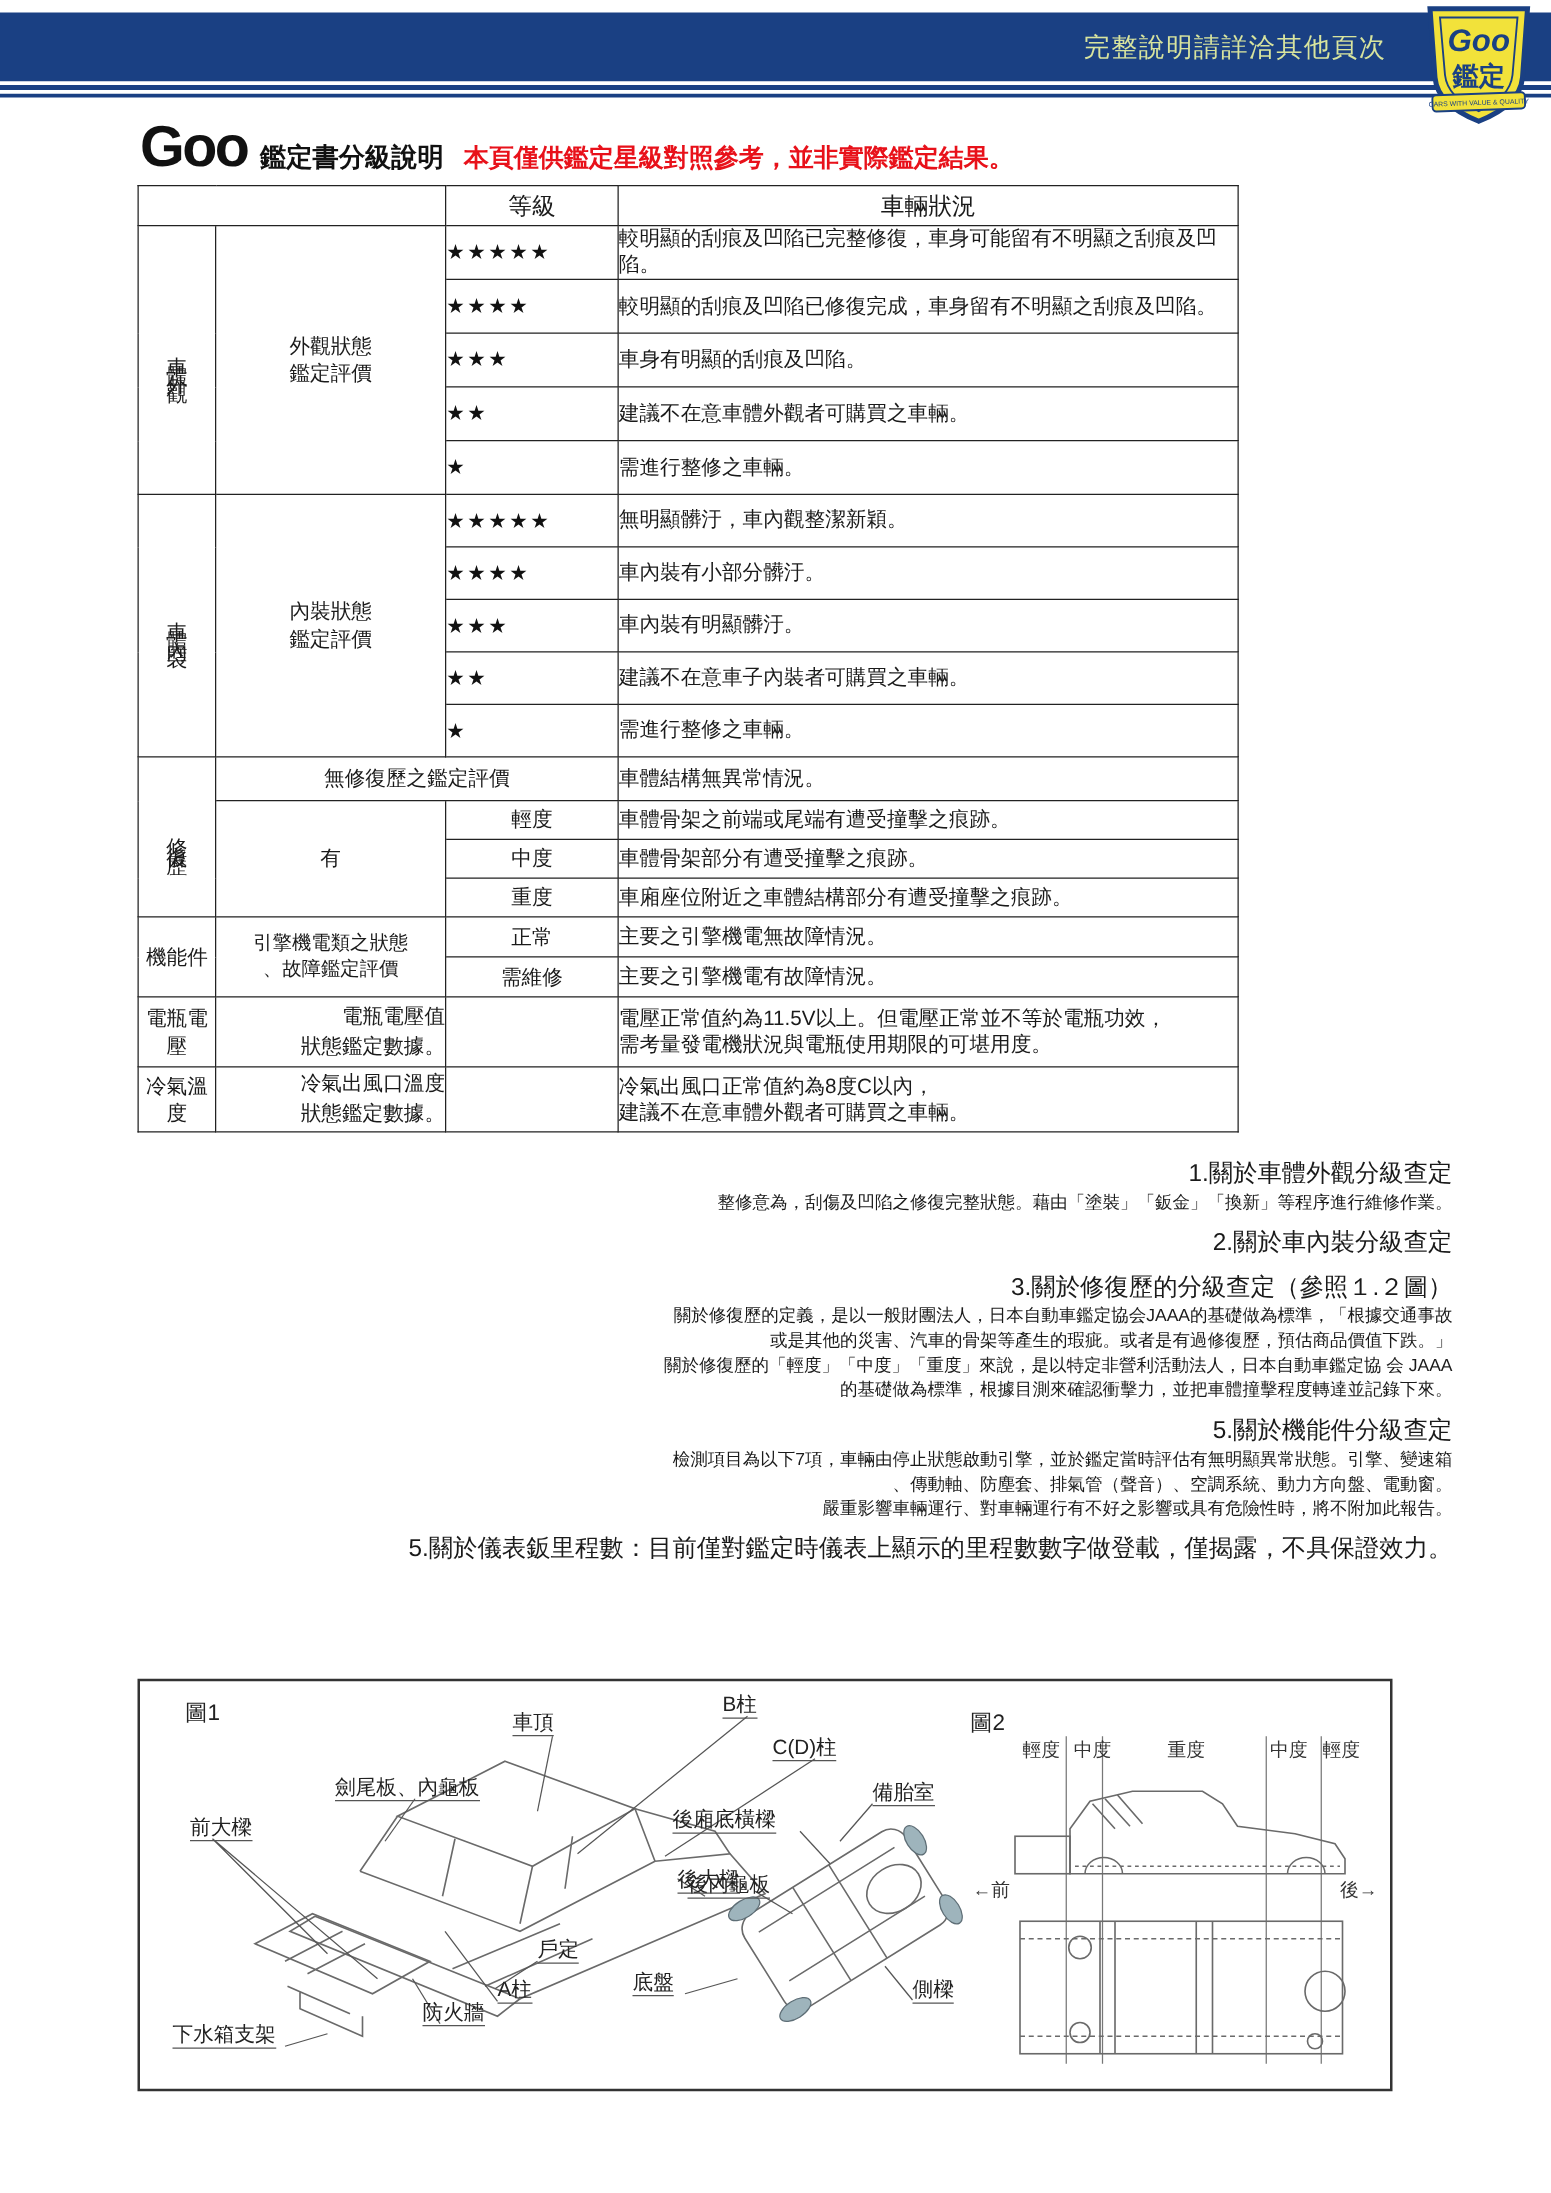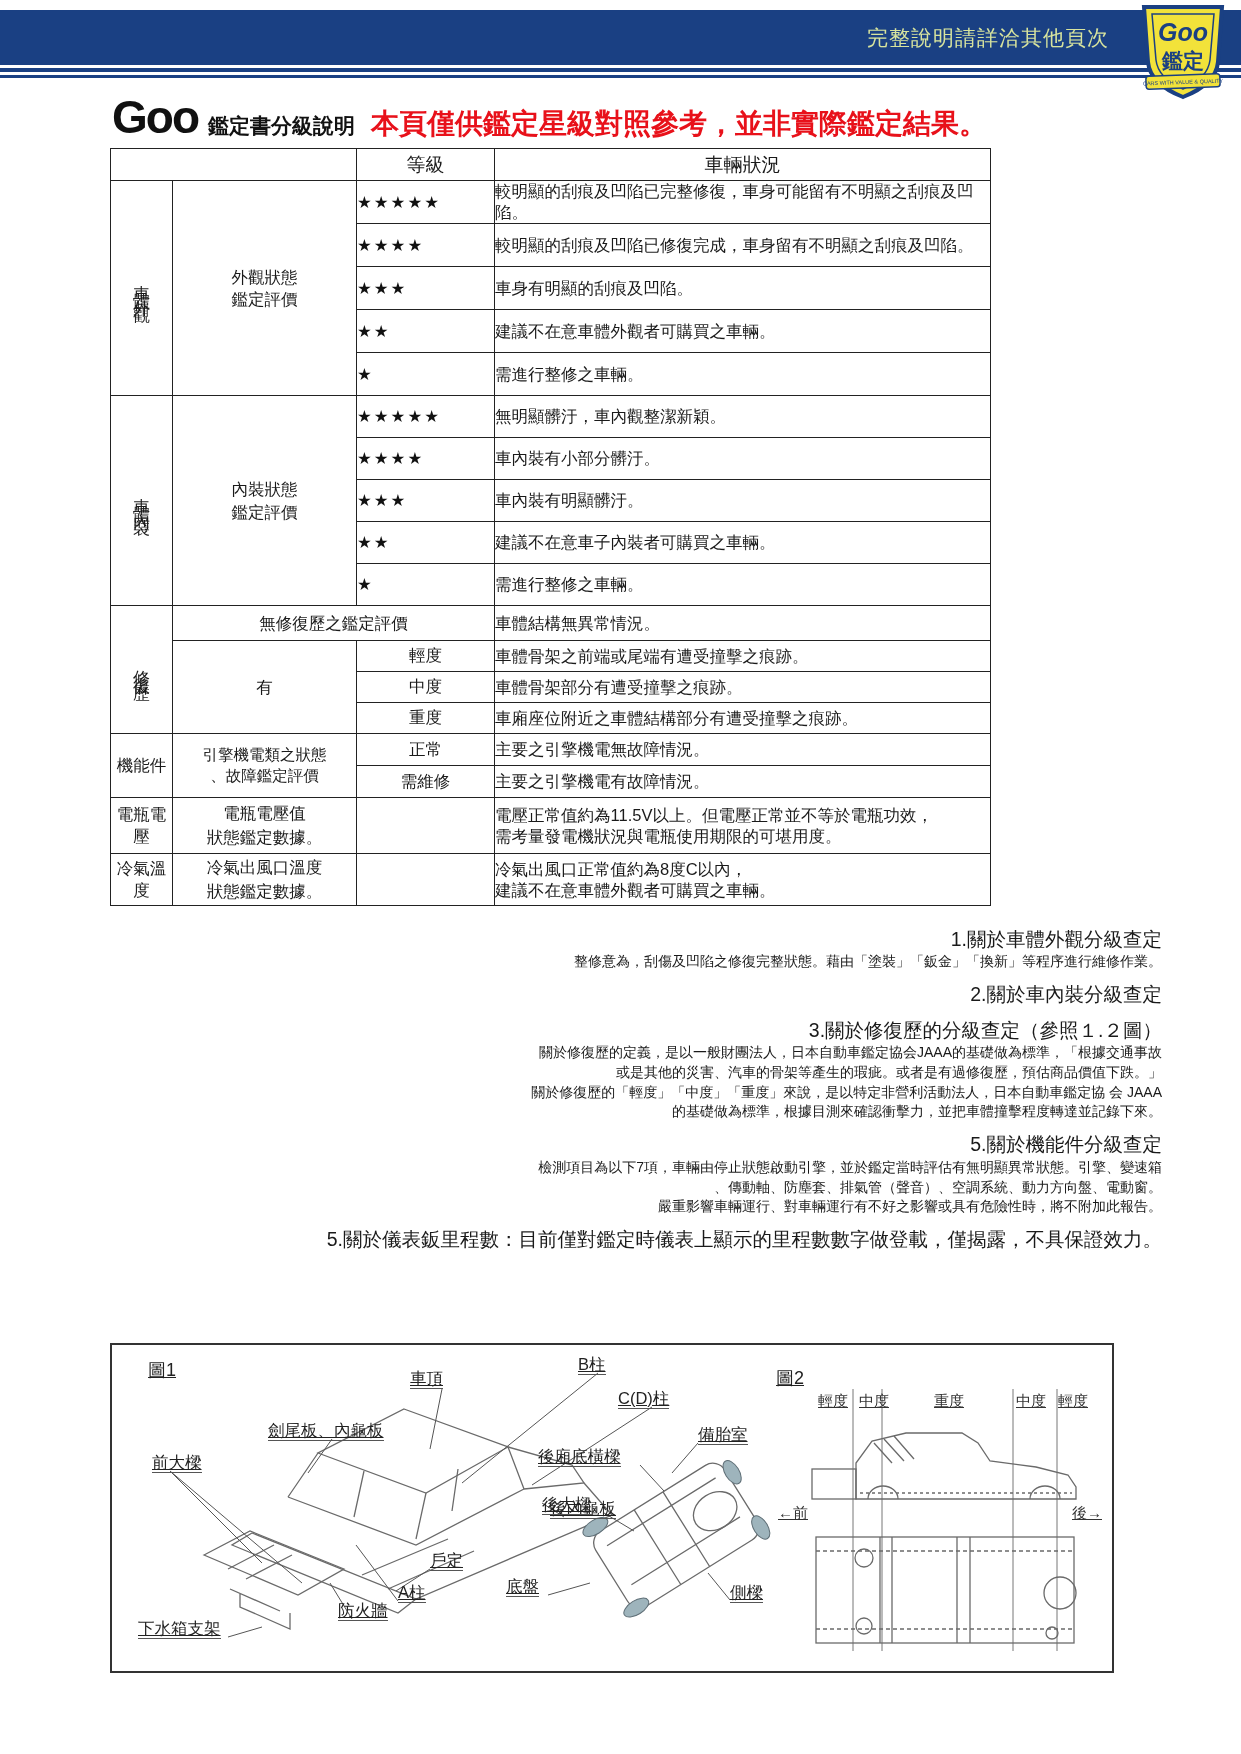--- a/index.html
+++ b/index.html
@@ -12,44 +12,44 @@
   .topbar{position:absolute;left:0;top:10px;width:100%;height:68px;background:#1a4083;}
   .stripe{position:absolute;left:0;width:100%;height:3px;background:#ffffff;}
   .stripe.s1{bottom:10px;}
   .stripe.s2{bottom:3px;}
   .notice{position:absolute;right:132px;top:24px;font-size:21px;color:#d8e49e;letter-spacing:1px;}
   .badge{position:absolute;right:14px;top:4px;width:88px;height:96px;z-index:5;}
   
   .titlebar{position:absolute;left:112px;top:94px;display:flex;align-items:baseline;white-space:nowrap;}
   .logo{font-size:46px;font-weight:900;letter-spacing:-2px;line-height:1;color:#111;}
   .heading{font-size:21px;font-weight:bold;margin-left:10px;color:#111;}
-  .warning{font-size:28px;font-weight:bold;color:#e8111a;margin-left:16px;}
+  .warning{font-size:20px;font-weight:bold;color:#e8111a;margin-left:16px;}
   
   table.gtable{position:absolute;left:110px;top:148px;width:880px;border-collapse:collapse;table-layout:fixed;}
   .gtable td{border:1.6px solid #222;vertical-align:middle;padding:0;font-size:16.5px;}
   .gtable .th{font-size:19px;text-align:center;}
   .stars{font-size:20px;font-weight:bold;letter-spacing:2px;padding-left:12px;color:#111;}
   .desc{padding:3px 8px 3px 14px;line-height:1.25;white-space:pre-line;}
   .sub{text-align:center;white-space:pre-line;font-size:17px;line-height:1.35;}
-  .sub-l{text-align:center;padding-left:10px;white-space:pre-line;font-size:16.5px;line-height:1.4;}
+  .sub-l{text-align:right;padding-left:10px;white-space:pre-line;font-size:16.5px;line-height:1.4;}
   .deg{text-align:center;}
   .catv{text-align:center;}
   .vert{writing-mode:vertical-rl;text-orientation:upright;letter-spacing:7px;font-size:17px;margin:0 auto;display:inline-block;}
   .cat-h{text-align:center;font-size:15px;}
   tr.h32{height:32px;} tr.h43{height:43px;} tr.h42{height:42px;} tr.h35{height:35px;}
   tr.h31{height:31px;} tr.h56{height:56px;} tr.h52{height:52px;}
   
   .notes{position:absolute;left:100px;top:926px;width:1062px;}
   .note{margin-bottom:9px;text-align:right;}
   .note-h{font-size:19.5px;line-height:1.35;}
   .note-b{font-size:14px;padding-left:26px;white-space:pre-line;line-height:1.42;}
   
   .figbox{position:absolute;left:110px;top:1343px;width:1000px;height:326px;border:2.5px solid #333;background:#fff;}
   .figbox svg.art{position:absolute;left:0;top:0;}
-  .dlabel{position:absolute;font-size:16.5px;white-space:nowrap;color:#222;line-height:1.1;text-decoration:underline;}
+  .dlabel{position:absolute;font-size:16.5px;white-space:nowrap;color:#222;line-height:1.1;}
   .ul{border-bottom:1.4px solid #555;padding-bottom:1px;}
   .figtag{font-size:18px;}
   .zone{font-size:15px;color:#333;}
   .arrow{font-size:15px;color:#333;}
 </style>
 </head>
 <body>
 
 <div class="topbar">
   <div class="stripe s1"></div>

